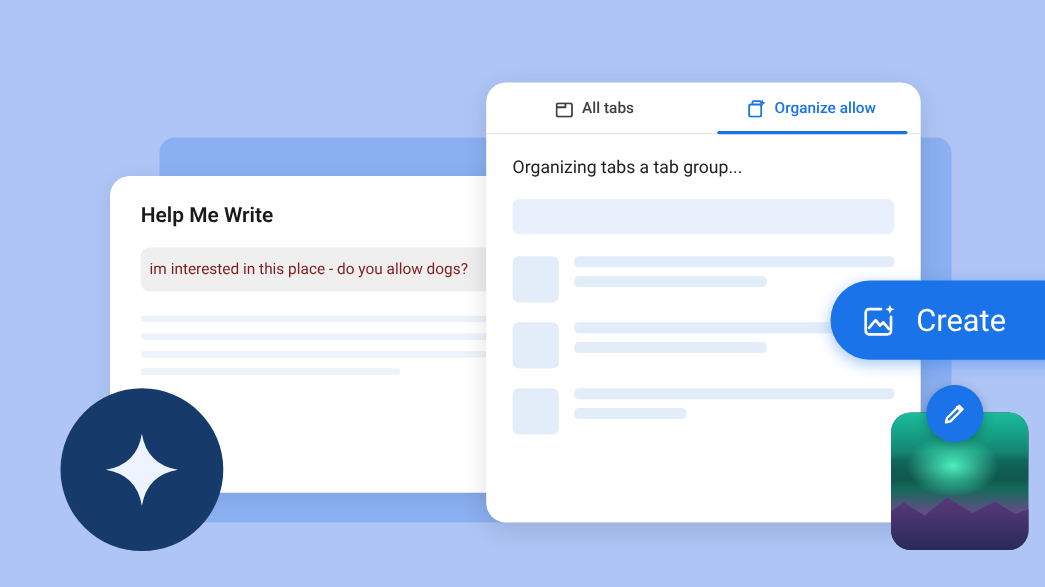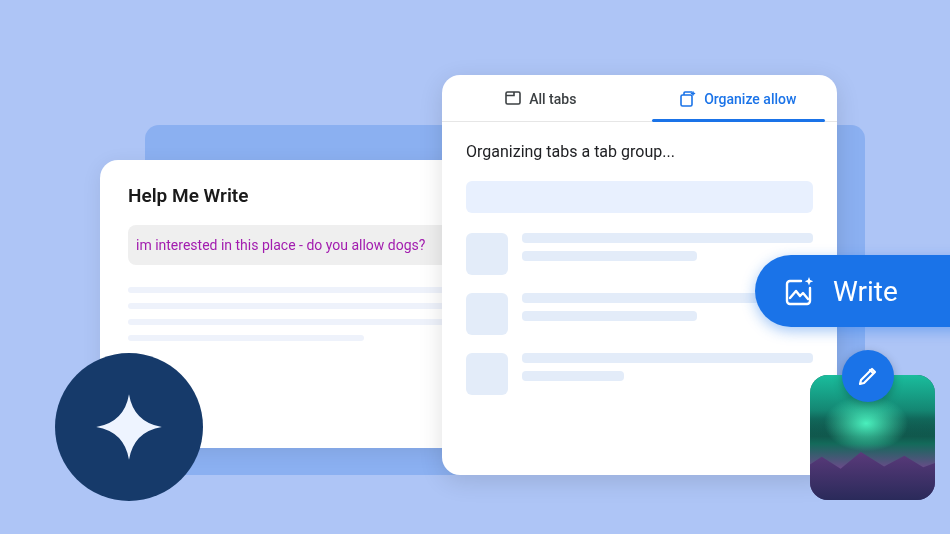--- a/index.html
+++ b/index.html
@@ -37,21 +37,21 @@
     font-size: 19px;
     font-weight: 600;
     color: #1a1a1a;
     margin-bottom: 18px;
   }
   .hmw-input {
     background: #efefef;
     border-radius: 8px;
     padding: 12px 8px;
     font-size: 14px;
-    color: #a21caf;
+    color: #7f1d1d;
     margin-bottom: 22px;
   }
   .hmw-line {
     height: 6px;
     background: #eef2fb;
     border-radius: 3px;
     margin-bottom: 10px;
   }
   .hmw-line.w85 { width: 85%; }
   .hmw-line.w95 { width: 95%; }
@@ -69,21 +69,21 @@
     box-shadow: 0 6px 24px rgba(0,0,0,0.12);
     overflow: hidden;
   }
   .tab-header {
     display: flex;
     border-bottom: 1px solid #e6e6e6;
   }
   .tab {
     flex: 1;
     display: flex;
-    align-items: flex-start;
+    align-items: flex-end;
     justify-content: center;
     gap: 8px;
     padding: 16px 0 14px;
     font-size: 14px;
     font-weight: 500;
     cursor: pointer;
   }
   .tab-all { color: #3c4043; }
   .tab-org { color: #1a73e8; position: relative; }
   .tab-org::after {
@@ -280,21 +280,21 @@
 </div>
 
 <div class="create-btn">
   <span>
     <svg width="34" height="34" viewBox="0 0 34 34" fill="none" stroke="#fff" stroke-width="2.4" stroke-linejoin="round" stroke-linecap="round">
       <path d="M27 14 v13 a3 3 0 0 1 -3 3 H7 a3 3 0 0 1 -3 -3 V10 a3 3 0 0 1 3 -3 h11"></path>
       <path d="M7 24 l6 -7 4 5 3 -3 5 6"></path>
       <path d="M26 3 l1.2 3 3 1.2 -3 1.2 -1.2 3 -1.2 -3 -3 -1.2 3 -1.2 z" fill="#fff" stroke="none"></path>
     </svg>
   </span>
-  <span>Write</span>
+  <span>Create</span>
 </div>
 
 <div class="thumb-wrap">
   <div class="thumb">
     <div class="aurora"></div>
     <div class="mountain"></div>
   </div>
   <div class="edit-fab">
     <span>
       <svg width="24" height="24" viewBox="0 0 24 24" fill="none" stroke="#fff" stroke-width="2.2" stroke-linecap="round" stroke-linejoin="round">

